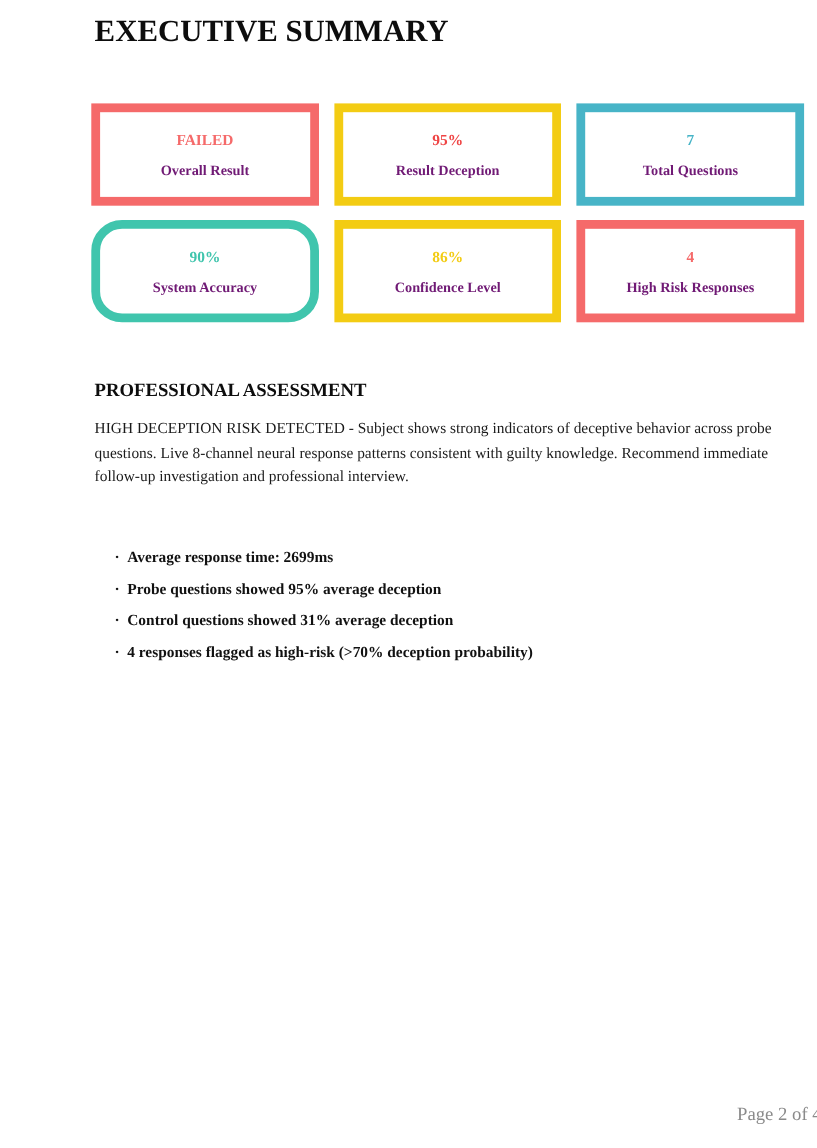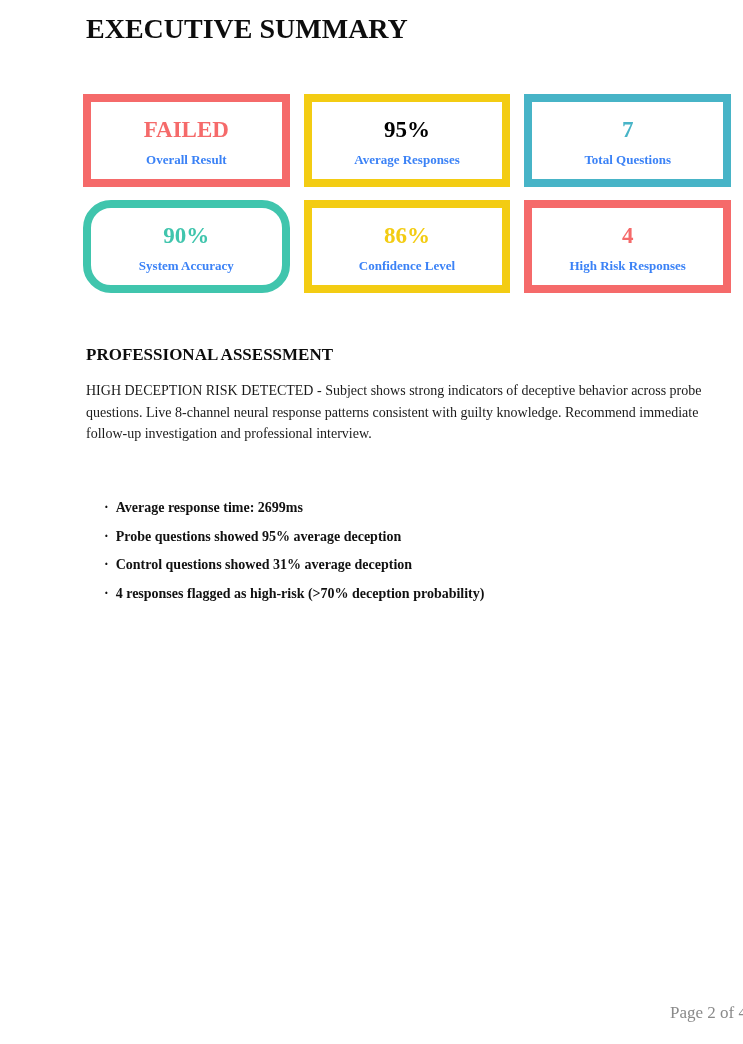--- a/index.html
+++ b/index.html
@@ -39,29 +39,29 @@
     border: 8px solid #cccccc; 
     background: #ffffff;
     display: flex;
     flex-direction: column;
     align-items: center;
     justify-content: center;
     gap: 12px;
     padding-top: 2px;
   }
   .stat-value {
-    font-size: 23px;
+    font-size: 14px;
     font-weight: 700;
     line-height: 1;
     white-space: nowrap;
   }
   .stat-label {
     font-size: 13px;
     font-weight: 700;
-    color: #3b82f6;
+    color: #701a75;
     line-height: 1;
     white-space: nowrap;
   }
   .section {
     position: absolute;
     left: 50px;
     width: 645px;
   }
   .section-assessment { top: 345px; }
   .section-findings   { top: 481px; }
@@ -112,22 +112,22 @@
   <h1 class="page-title">EXECUTIVE SUMMARY</h1>
 
   <div class="stats-grid">
 
     <div class="stat-card" style="border-color: rgb(245, 106, 106);">
       <div class="stat-value" style="color: rgb(245, 106, 106);">FAILED</div>
       <div class="stat-label">Overall Result</div>
     </div>
 
     <div class="stat-card" style="border-color: rgb(243, 204, 19);">
-      <div class="stat-value" style="color: #000000;">95%</div>
-      <div class="stat-label">Average Responses</div>
+      <div class="stat-value" style="color: #ef4444;">95%</div>
+      <div class="stat-label">Result Deception</div>
     </div>
 
     <div class="stat-card" style="border-color: rgb(71, 180, 199);">
       <div class="stat-value" style="color: rgb(71, 180, 199);">7</div>
       <div class="stat-label">Total Questions</div>
     </div>
 
     <div class="stat-card" style="border-color: rgb(64, 197, 173); border-radius: 28px;">
       <div class="stat-value" style="color: rgb(64, 197, 173);">90%</div>
       <div class="stat-label">System Accuracy</div>

